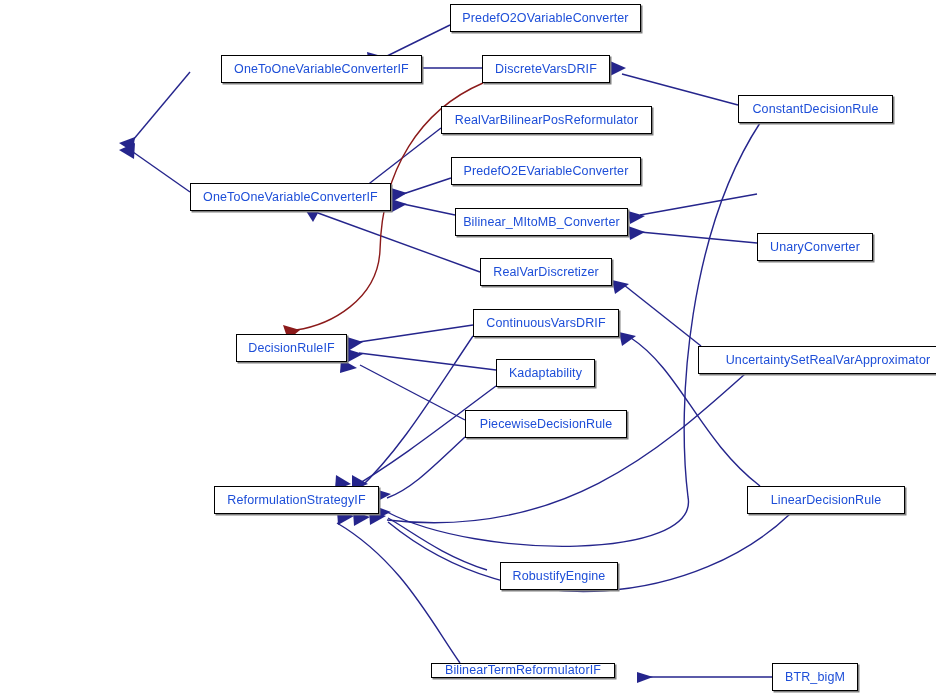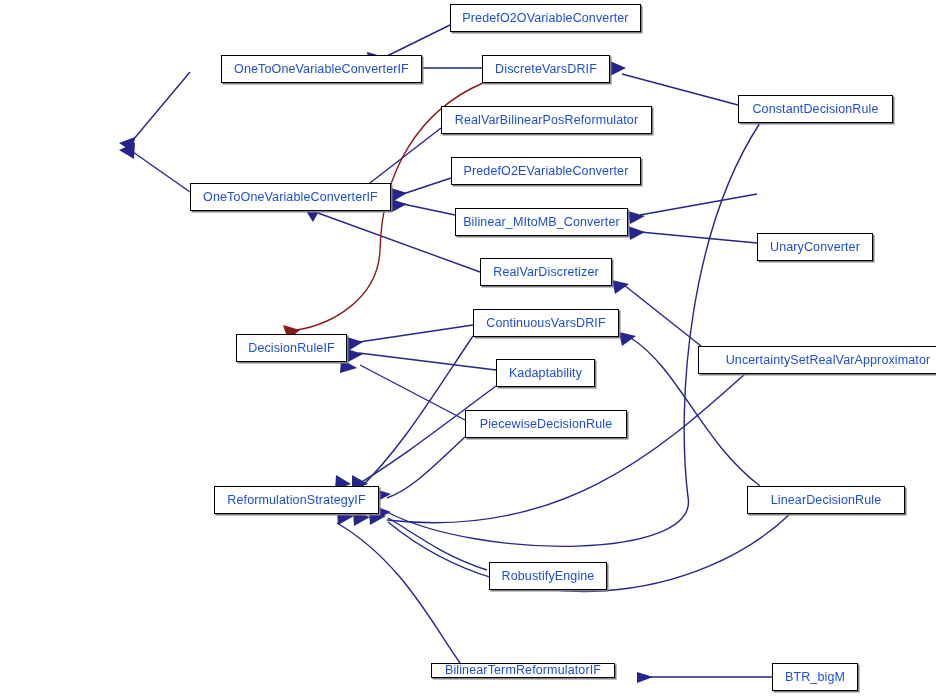--- a/index.html
+++ b/index.html
@@ -185,21 +185,21 @@
   </div>
   <div class="node" style="left:757px; top:233px; width:116px; height:28px;">
     <span class="node-label">UnaryConverter</span>
   </div>
   <div class="node" style="left:698px; top:346px; width:260px; height:28px;">
     <span class="node-label">UncertaintySetRealVarApproximator</span>
   </div>
   <div class="node" style="left:747px; top:486px; width:158px; height:28px;">
     <span class="node-label">LinearDecisionRule</span>
   </div>
-  <div class="node" style="left:489px; top:562px; width:118px; height:28px;">
+  <div class="node" style="left:500px; top:562px; width:118px; height:28px;">
     <span class="node-label">RobustifyEngine</span>
   </div>
   <div class="node" style="left:431px; top:663px; width:184px; height:15px;">
     <span class="node-label">BilinearTermReformulatorIF</span>
   </div>
   <div class="node" style="left:772px; top:663px; width:86px; height:28px;">
     <span class="node-label">BTR_bigM</span>
   </div>
 
 </div>

